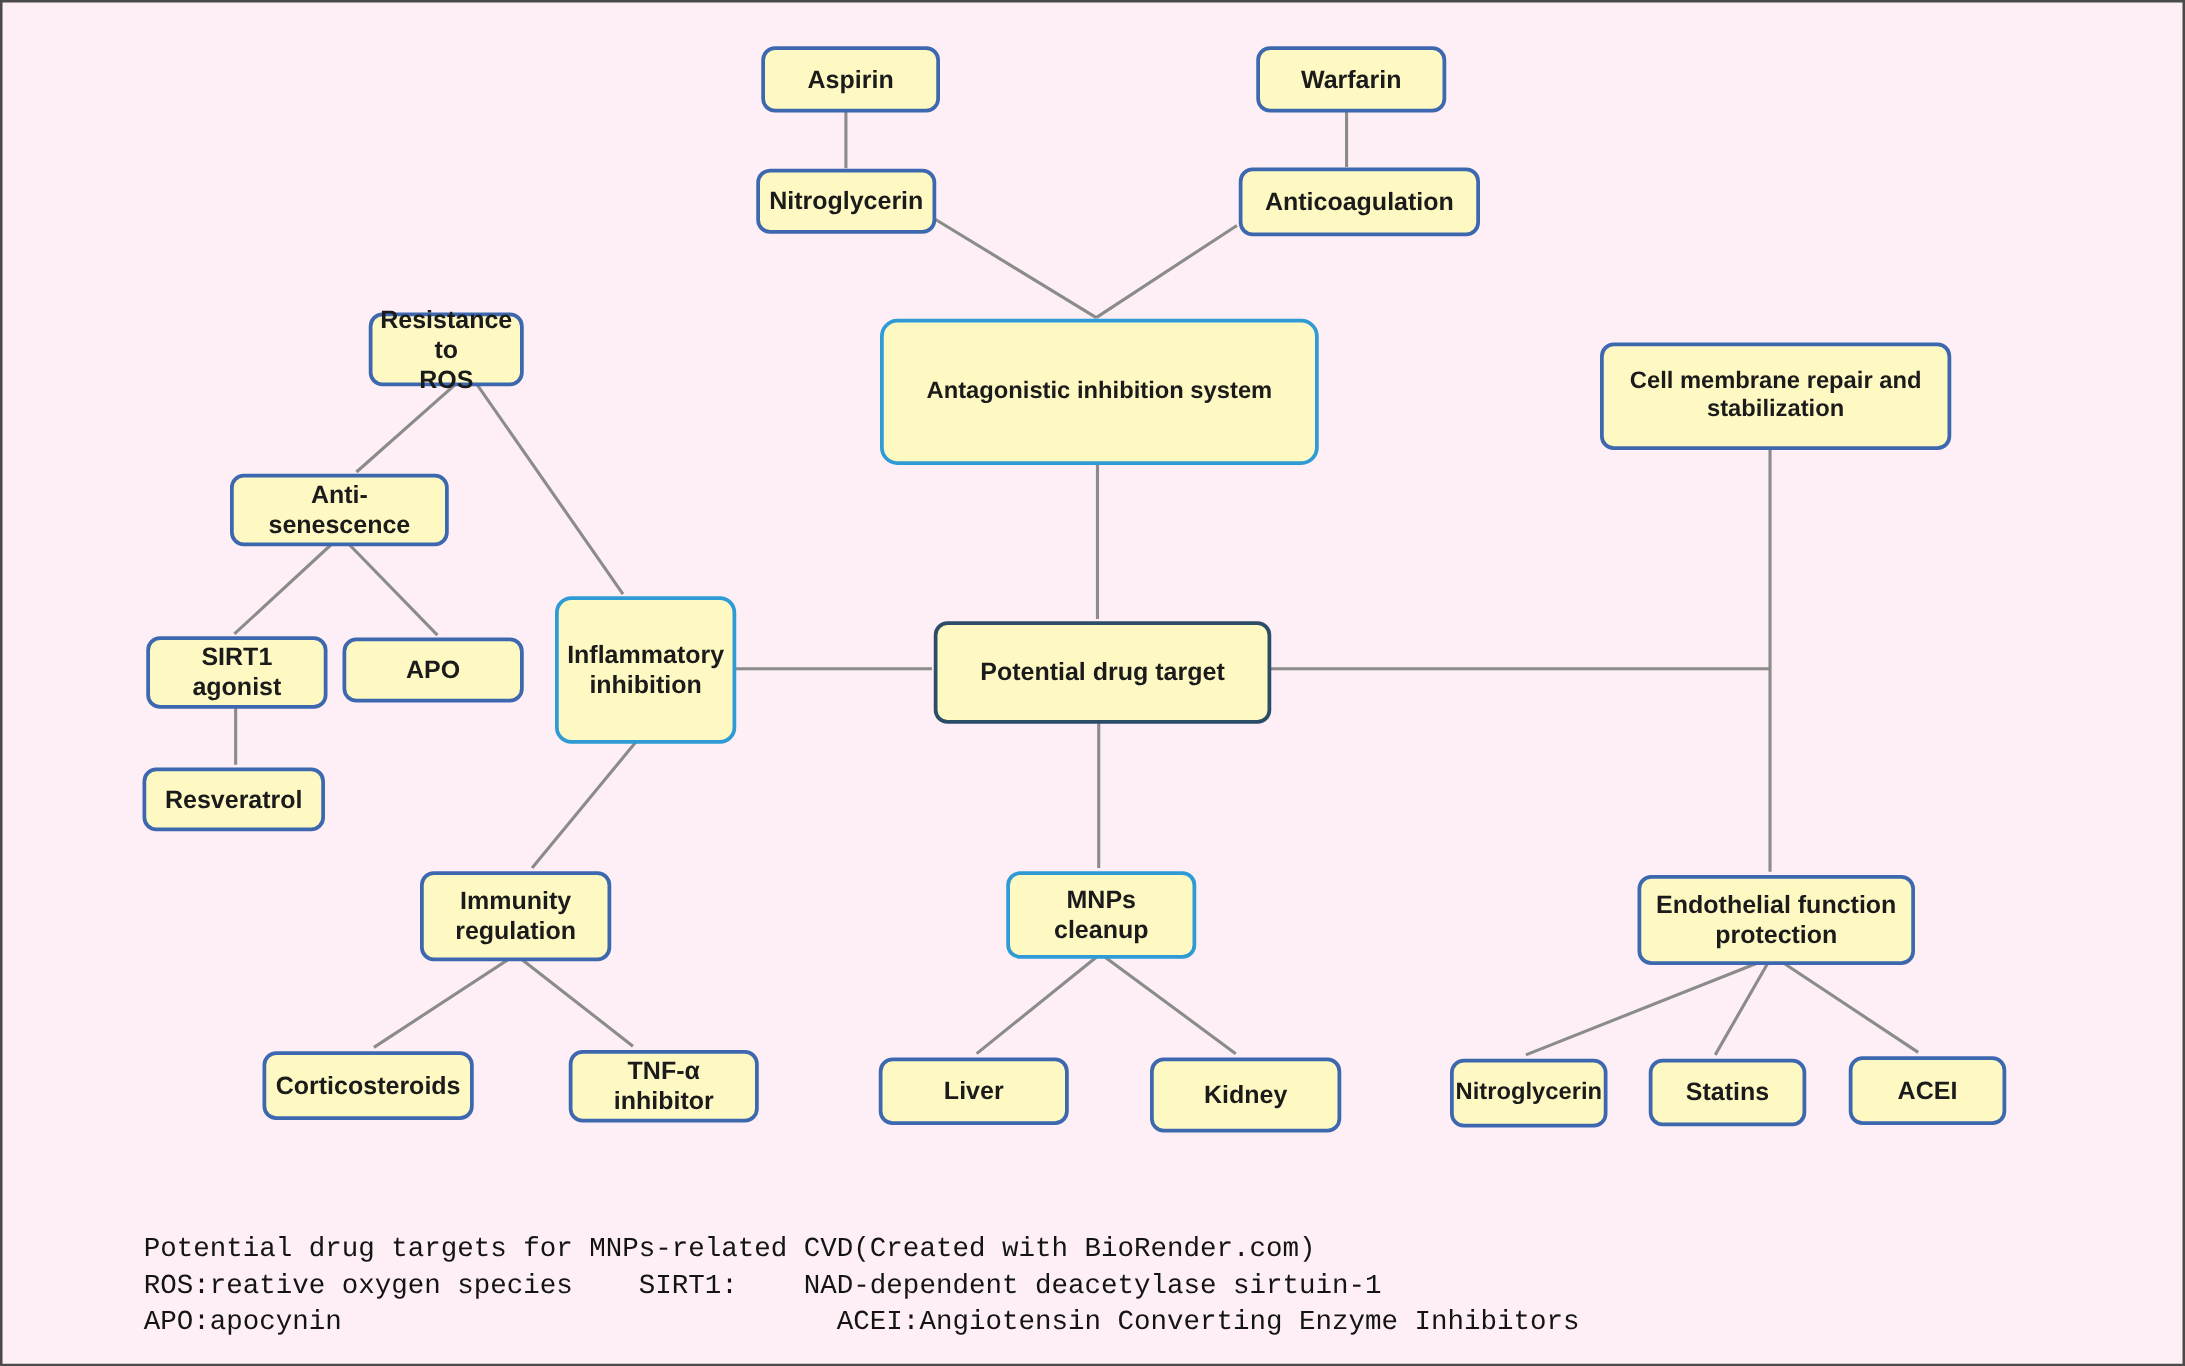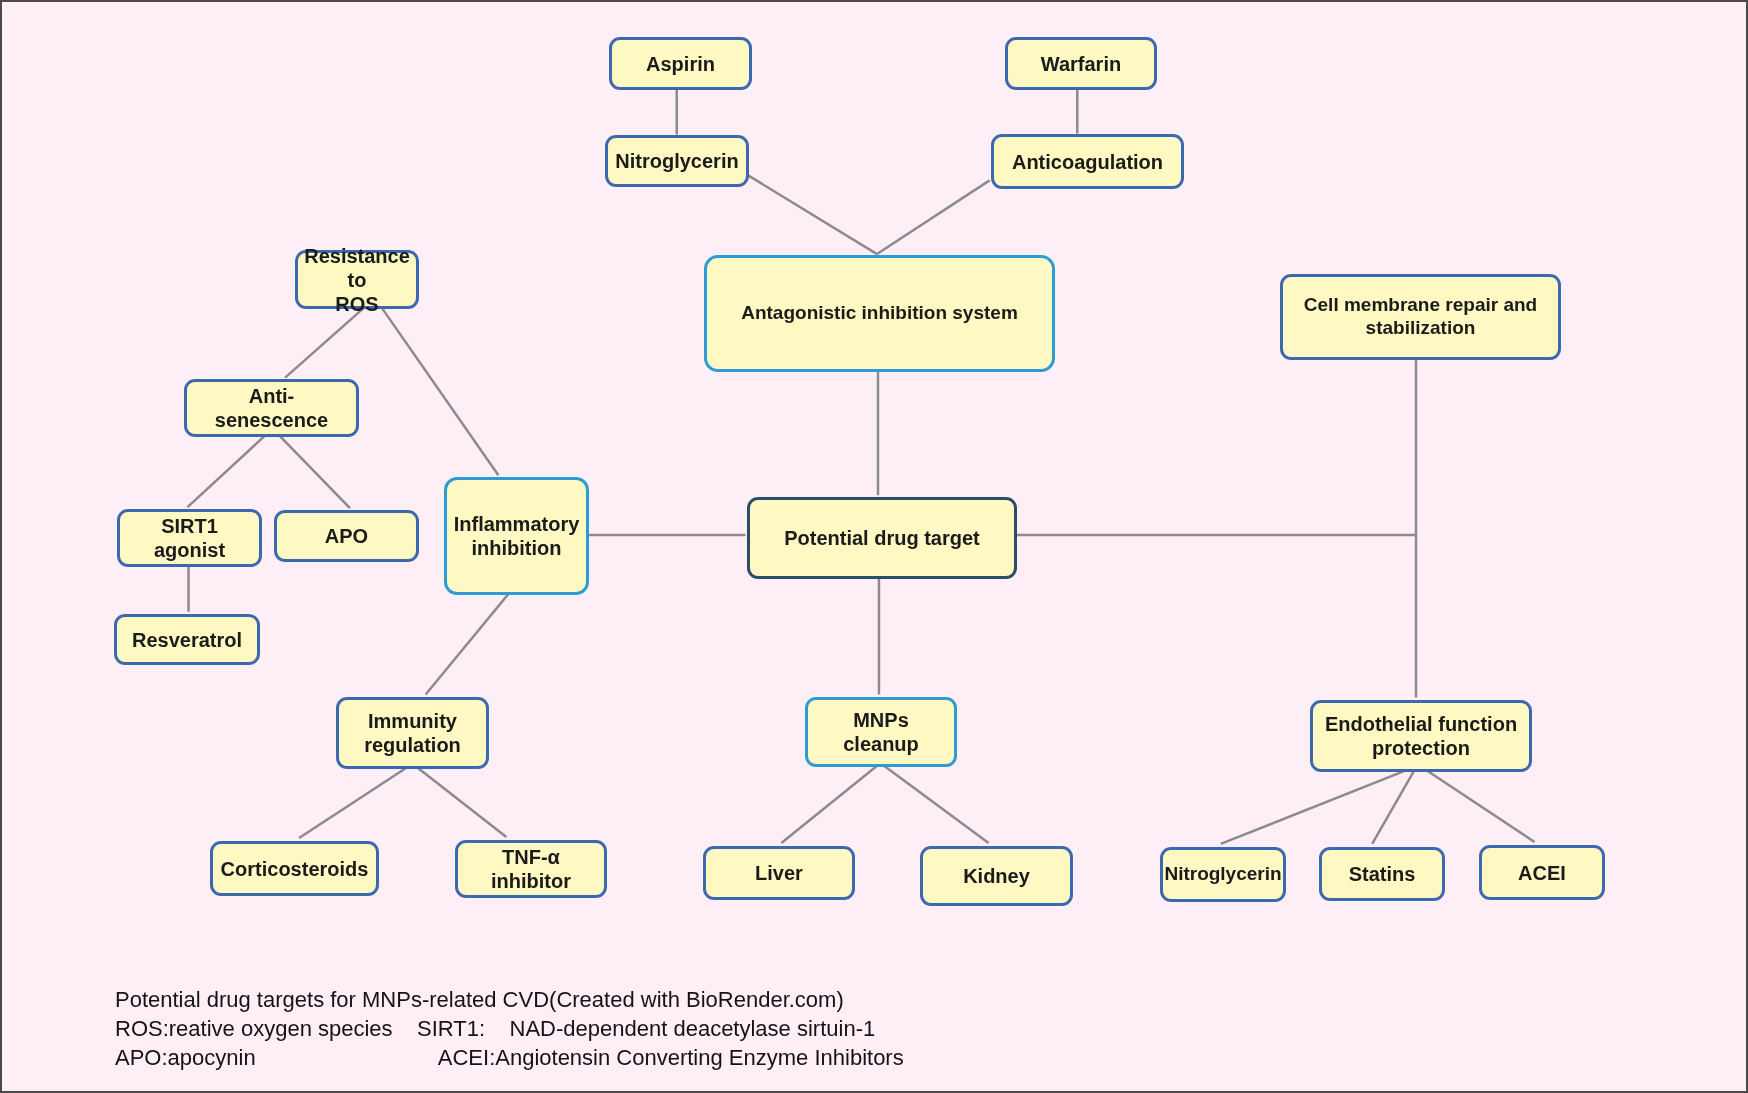--- a/index.html
+++ b/index.html
@@ -27,21 +27,21 @@
     color:#1b1b1b;
     box-sizing:border-box;
     padding:2px 4px;
   }
   .node.hl{border-color:#2e9bd5;}
   .node.dark{border-color:#2b4d68;}
   .node.fs19{font-size:19px;}
   .node .lbl{white-space:pre-line;}
   .caption{
     position:absolute;left:113px;top:983px;
-    font-family:Liberation Sans, sans-serif;
+    font-family:Liberation Mono, monospace;
     font-size:22px;line-height:29px;color:#141414;
   }
   .caption div{white-space:pre;}
 </style>
 </head>
 <body>
 
 <div class="canvas">
 
   <svg class="edges" viewBox="0 0 1748 1093">

